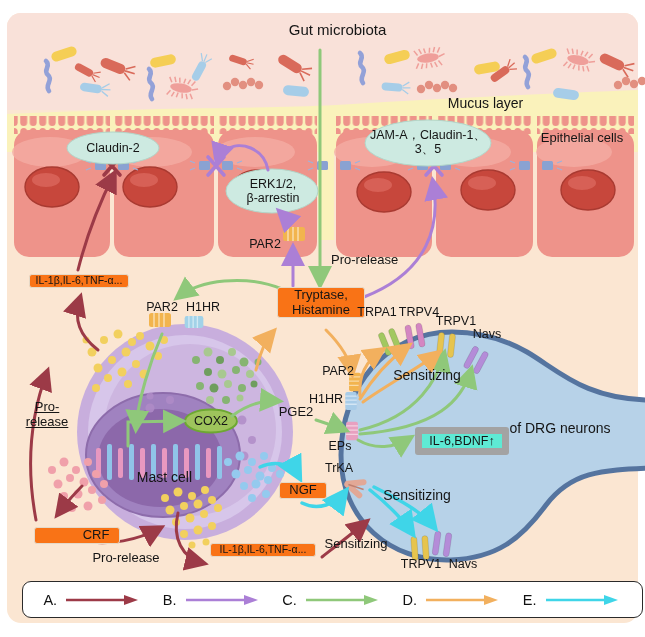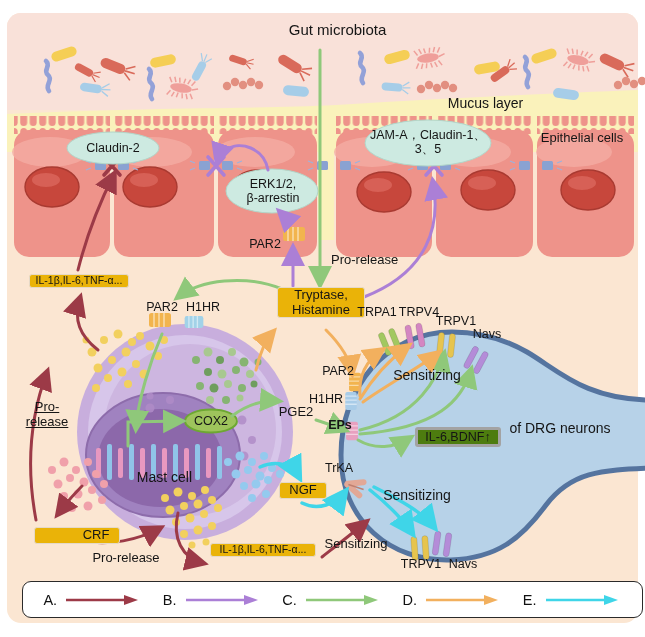--- a/index.html
+++ b/index.html
@@ -1,22 +1,22 @@
 <!DOCTYPE html>
 <html><head>
 <meta charset="utf-8">
 <style>
   html,body{margin:0;padding:0;background:#fff;}
   #stage{position:relative;width:645px;height:637px;background:#fff;overflow:hidden;
          font-family:"Liberation Sans",sans-serif;}
   #diagram-svg{position:absolute;left:0;top:0;}
   .lbl{position:absolute;font:13px/1.12 "Liberation Sans",sans-serif;color:#151515;
        text-align:center;white-space:nowrap;}
-  .box{background:#eab308;border:1px solid #e5d9c8;border-radius:3px;padding:0 3px;}
-  .bluebox{background:#4d7c0f;border:3px solid #a3a3a3;border-radius:3px;padding:0 3px;}
+  .box{background:#f97316;border:1px solid #e5d9c8;border-radius:3px;padding:0 3px;}
+  .bluebox{background:#5eead4;border:7px solid #a3a3a3;border-radius:3px;padding:0 3px;}
   .s10{font-size:10.5px}.s12{font-size:12.5px}.s13{font-size:13px}
   .s14{font-size:14px}.s15{font-size:15px}
   .legend{position:absolute;left:22px;top:581px;width:599px;height:35px;background:#fff;
           border:1.8px solid #2a2a2a;border-radius:9px;display:flex;align-items:center;
           justify-content:space-around;padding:0 10px;}
   .leg-item{display:flex;align-items:center;gap:7px;font-size:14.5px;color:#111;}
 </style>
 </head>
 <body>
 
@@ -413,21 +413,21 @@
   <div class="lbl s13" style="left:318px;top:537px;width:76px;">Sensitizing</div>
 
   <div class="lbl s12" style="left:355px;top:305px;width:44px;">TRPA1</div>
   <div class="lbl s12" style="left:397px;top:305px;width:44px;">TRPV4</div>
   <div class="lbl s12" style="left:434px;top:314px;width:44px;">TRPV1</div>
   <div class="lbl s12" style="left:468px;top:327px;width:38px;">Navs</div>
   <div class="lbl s14" style="left:386px;top:368px;width:82px;">Sensitizing</div>
   <div class="lbl s12" style="left:320px;top:364px;width:36px;">PAR2</div>
   <div class="lbl s12" style="left:306px;top:392px;width:40px;">H1HR</div>
   <div class="lbl s13" style="left:273px;top:405px;width:46px;text-align:center;">PGE2</div>
-  <div class="lbl s12" style="left:323px;top:418px;width:34px;font-weight:bold;">EPs</div>
+  <div class="lbl s12" style="left:323px;top:439px;width:34px;">EPs</div>
   <div class="lbl s12" style="left:318px;top:461px;width:42px;">TrKA</div>
   <div class="lbl s13 box" style="left:279px;top:482px;width:40px;">NGF</div>
   <div class="lbl s12 bluebox" style="left:415px;top:427px;width:74px;">IL-6,BDNF↑</div>
   <div class="lbl s14" style="left:486px;top:421px;width:148px;">
     <div>of DRG neurons</div>
   </div>
   <div class="lbl s14" style="left:376px;top:488px;width:82px;">Sensitizing</div>
   <div class="lbl s12" style="left:398px;top:557px;width:46px;">TRPV1</div>
   <div class="lbl s12" style="left:444px;top:557px;width:38px;">Navs</div>
 

